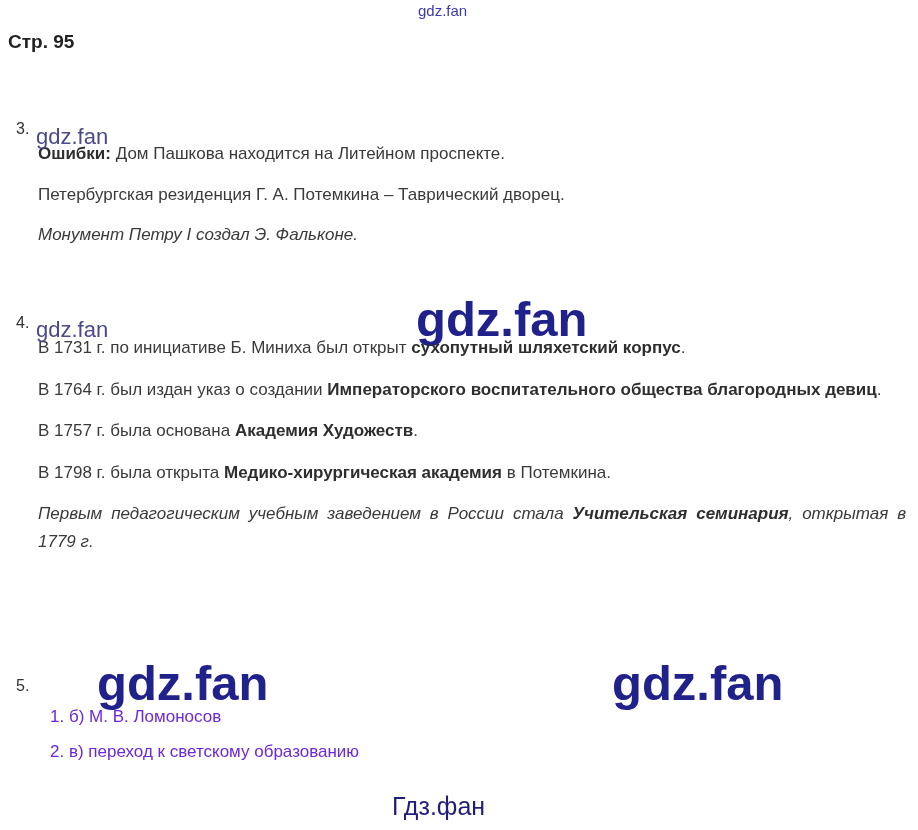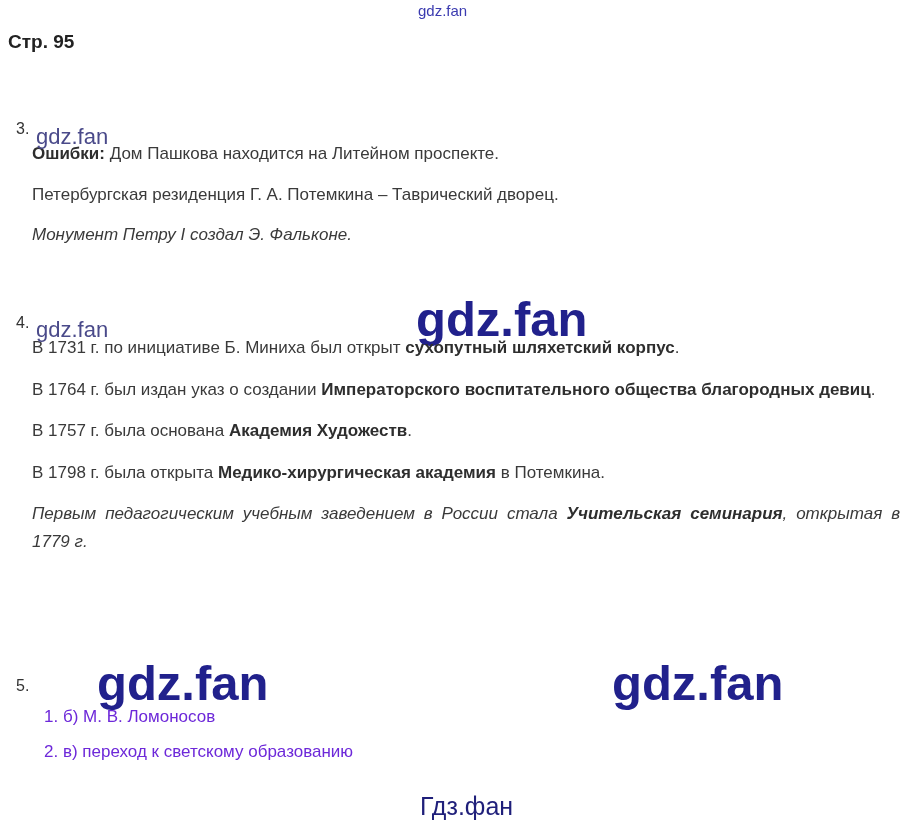--- a/index.html
+++ b/index.html
@@ -65,21 +65,21 @@
     font-size: 49px;
     color: #21218c;
   }
   .wm-big-3 {
     left: 612px;
     top: 655px;
     font-size: 49px;
     color: #21218c;
   }
   .wm-bottom {
-    left: 420px;
+    left: 392px;
     top: 792px;
     font-size: 25px;
     color: #1f1f7a;
     font-weight: normal;
   }
 
   
   .page-number {
     position: absolute;
     left: 8px;
@@ -95,21 +95,21 @@
     left: 16px;
     width: 890px;
   }
   .task-num {
     position: absolute;
     left: 0px;
     font-size: 16px;
     color: #333333;
   }
   .task-body {
-    margin-left: 16px;
+    margin-left: 22px;
     width: 868px;
   }
   .para {
     font-size: 17px;
     line-height: 1.62;
     color: #3a3a3a;
     margin: 0 0 10px 0;
     text-align: justify;
     text-indent: 0;
   }

